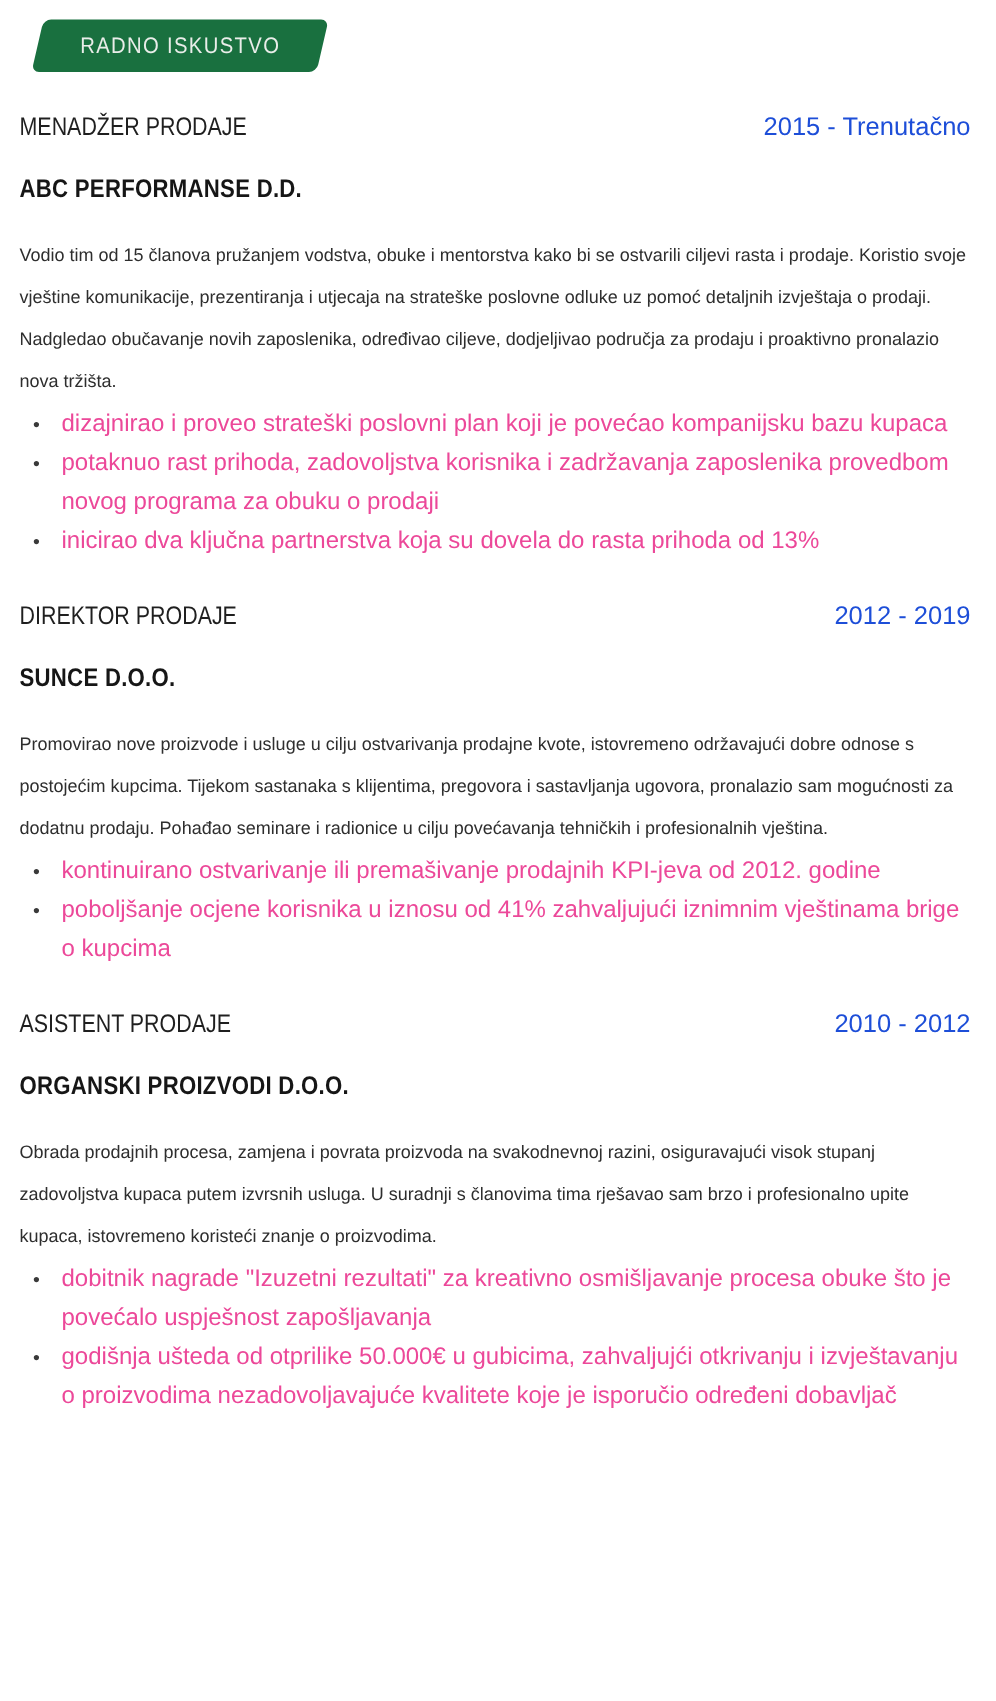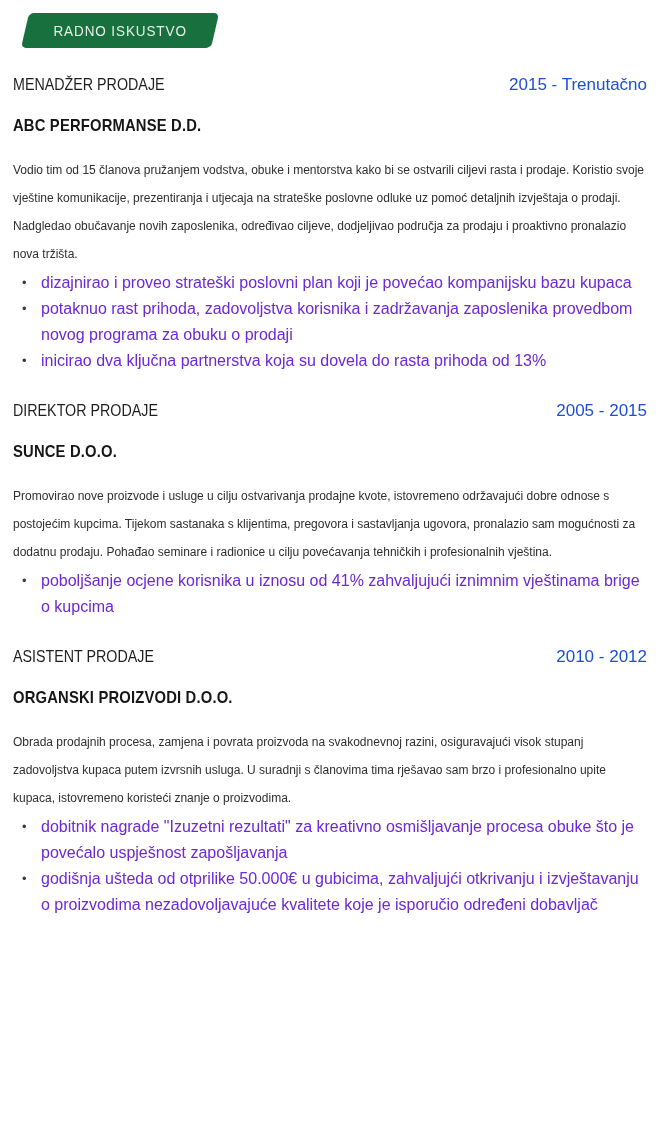--- a/index.html
+++ b/index.html
@@ -79,21 +79,21 @@
   .bullets {
     margin: 2px 0 0 0;
     padding: 0;
     list-style: none;
   }
   .bullets li {
     position: relative;
     padding-left: 28px;
     font-size: 16px;
     line-height: 26px;
-    color: #6d28d9;
+    color: #ec4899;
   }
   .bullets li::before {
     content: "\2022";
     position: absolute;
     left: 9px;
     top: 0;
     font-size: 13px;
     line-height: 26px;
     color: #3a3a3a;
   }
@@ -117,25 +117,26 @@
     <ul class="bullets">
       <li>dizajnirao i proveo strateški poslovni plan koji je povećao kompanijsku bazu kupaca</li>
       <li>potaknuo rast prihoda, zadovoljstva korisnika i zadržavanja zaposlenika provedbom novog programa za obuku o prodaji</li>
       <li>inicirao dva ključna partnerstva koja su dovela do rasta prihoda od 13%</li>
     </ul>
   </section>
 
   <section class="job">
     <div class="job-header">
       <h2 class="job-title">DIREKTOR PRODAJE</h2>
-      <div class="job-dates">2005 - 2015</div>
+      <div class="job-dates">2012 - 2019</div>
     </div>
     <h3 class="company">SUNCE D.O.O.</h3>
     <p class="summary">Promovirao nove proizvode i usluge u cilju ostvarivanja prodajne kvote, istovremeno održavajući dobre odnose s postojećim kupcima. Tijekom sastanaka s klijentima, pregovora i sastavljanja ugovora, pronalazio sam mogućnosti za dodatnu prodaju. Pohađao seminare i radionice u cilju povećavanja tehničkih i profesionalnih vještina.</p>
     <ul class="bullets">
+      <li>kontinuirano ostvarivanje ili premašivanje prodajnih KPI-jeva od 2012. godine</li>
       <li>poboljšanje ocjene korisnika u iznosu od 41% zahvaljujući iznimnim vještinama brige o kupcima</li>
     </ul>
   </section>
 
   <section class="job">
     <div class="job-header">
       <h2 class="job-title">ASISTENT PRODAJE</h2>
       <div class="job-dates">2010 - 2012</div>
     </div>
     <h3 class="company">ORGANSKI PROIZVODI D.O.O.</h3>

